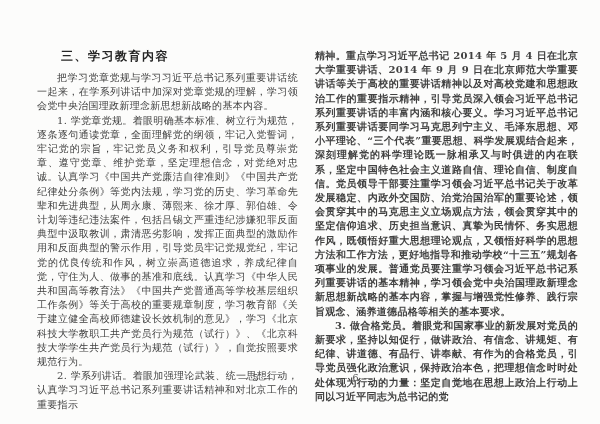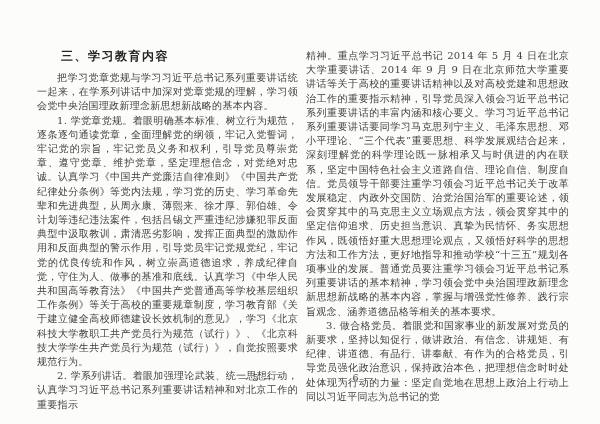--- a/index.html
+++ b/index.html
@@ -18,22 +18,23 @@
   }
   .page {
     position: absolute;
     top: 49px;
   }
   .page-left {
     left: 37px;
     width: 261px;
   }
   .page-right {
-    left: 306px;
+    left: 315px;
     width: 263px;
+    font-weight: bold;
   }
   .heading {
     margin: 0 0 8px 0;
     font-size: 12px;
     font-weight: bold;
     color: #252525;
     text-indent: 2em;
     letter-spacing: 1.5px;
     line-height: 14px;
   }

